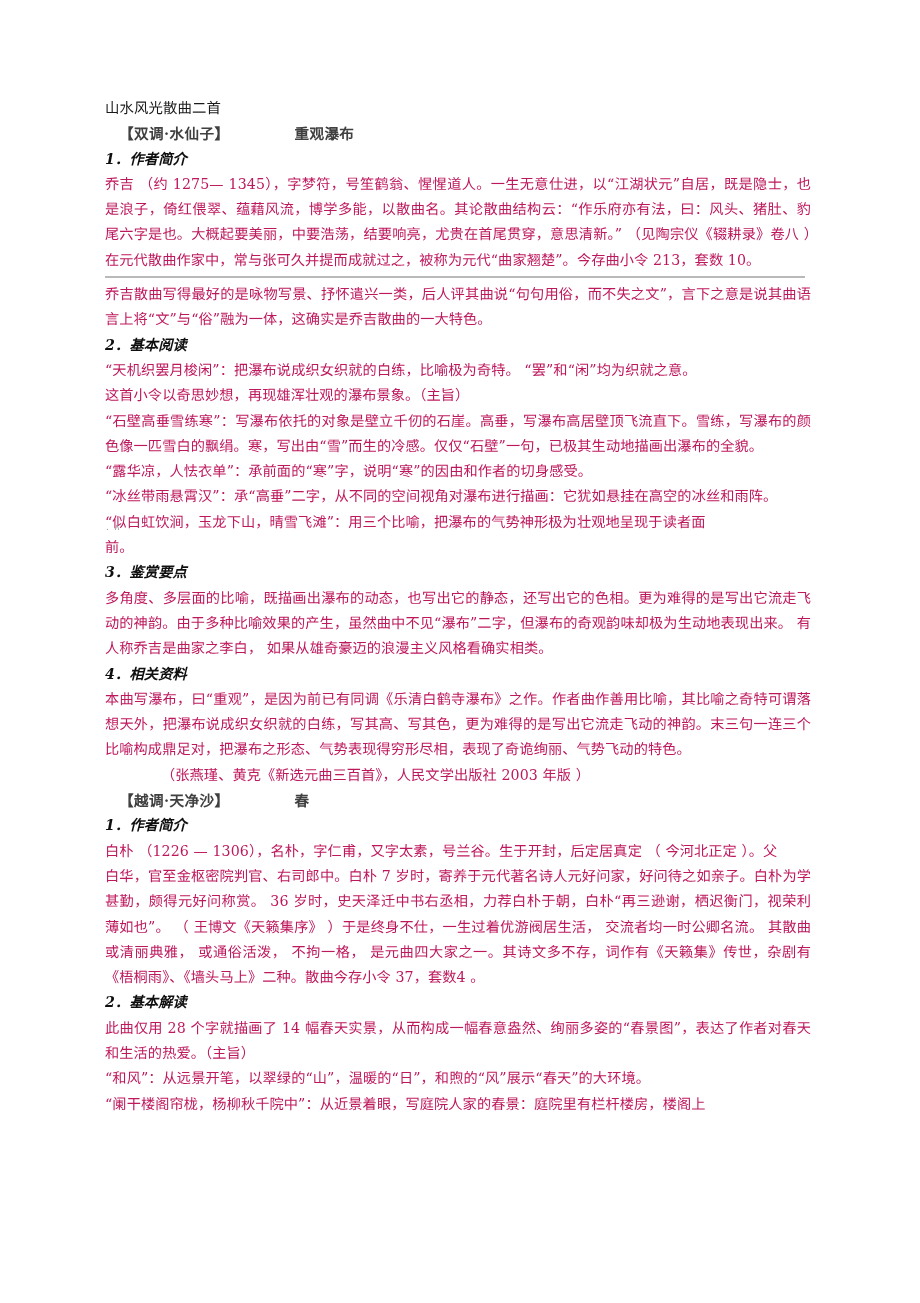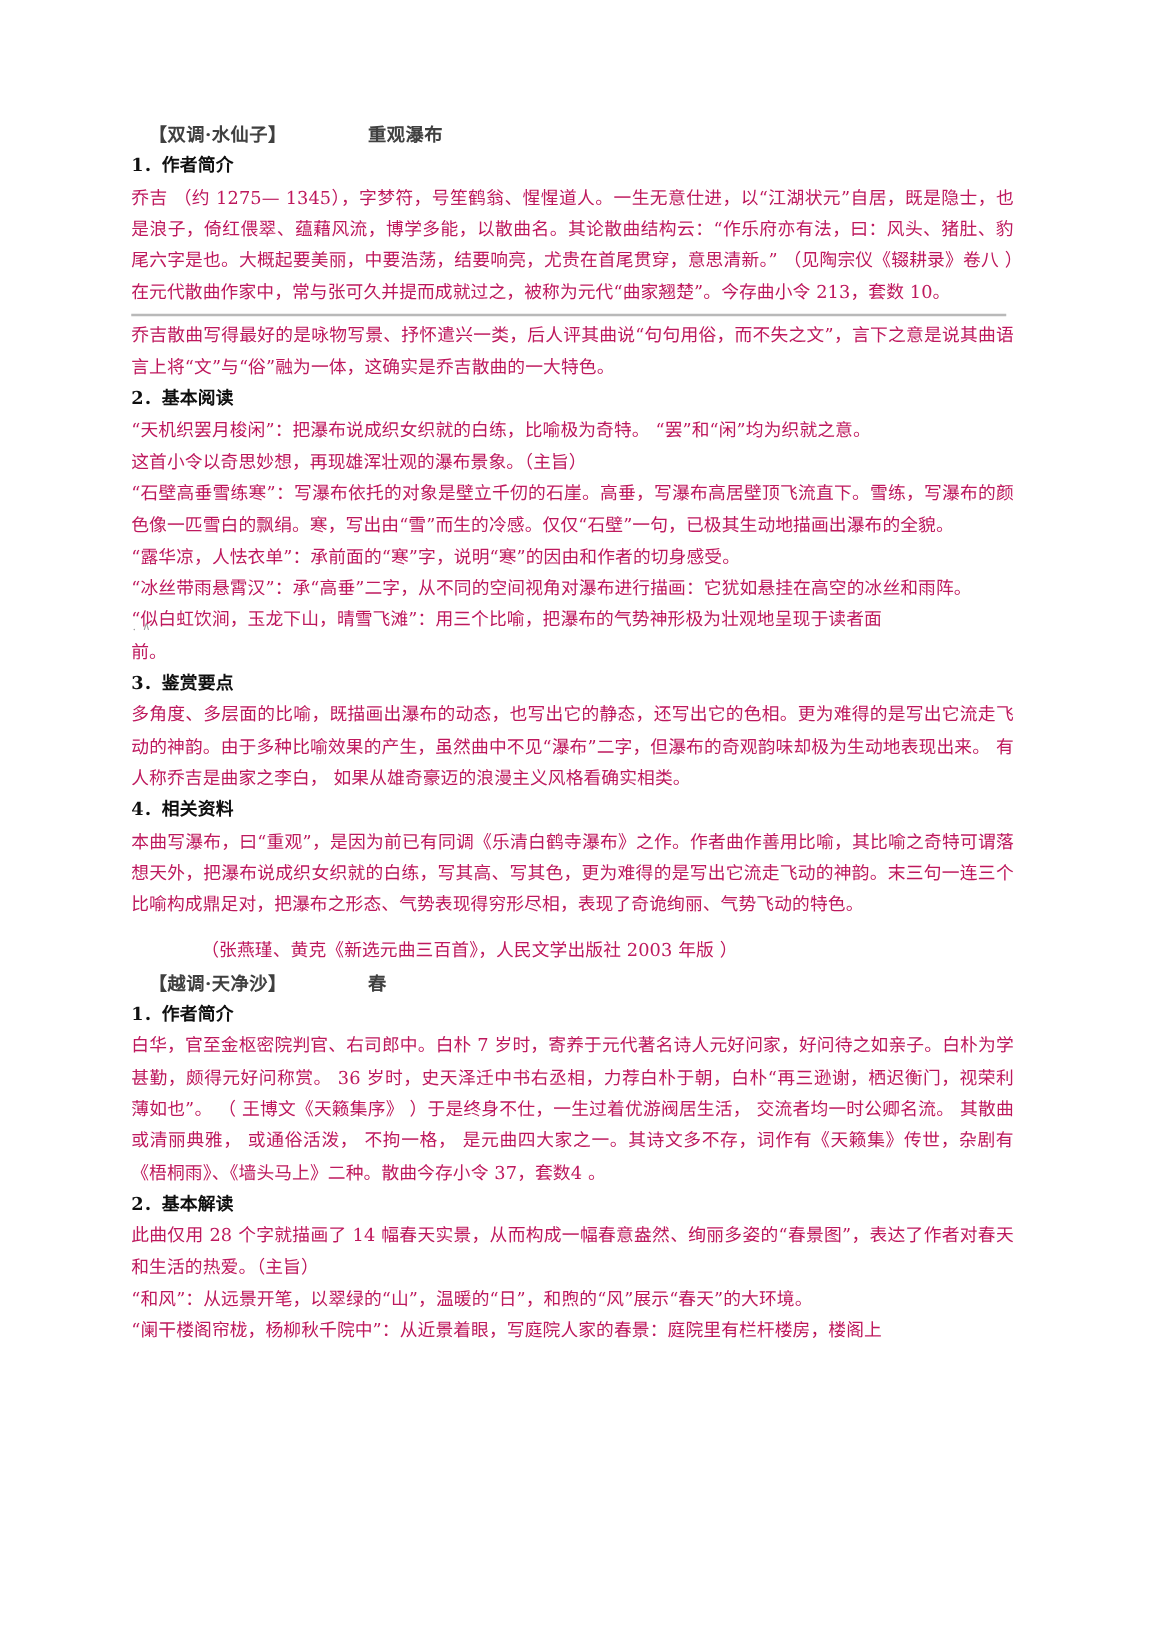--- a/index.html
+++ b/index.html
@@ -35,37 +35,37 @@
     text-align: justify;
     text-justify: inter-character;
     color: #be185d;
   }
   
   .line.heading {
     font-weight: bold;
     font-size: 14.2px;
     color: #0f0f0f;
     letter-spacing: 0.2px;
+    font-style: italic;
   }
   .line.title {
     font-size: 14.4px;
     color: #1a1a1a;
   }
   .line.tune {
     font-weight: bold;
     font-size: 14.6px;
     letter-spacing: 0.4px;
     color: #404040;
   }
   .line.indent1 {
     padding-left: 14px;
   }
   .line.indent-src {
     padding-left: 56px;
-    margin-top: 12px;
   }
   .line.dangling {
     
   }
   .rule {
     border: 0;
     border-top: 2px solid #b9b9b9;
     margin: 3px 0 4px 0;
     width: 700px;
     height: 0;
@@ -87,20 +87,21 @@
   .spacer-bottom {
     height: 70px;
   }
 </style>
 </head>
 <body>
 
 <div class="page">
   <div class="doc">
 
+    <div class="line title">山水风光散曲二首</div>
 
     <div class="line tune indent1"><span>【双调·水仙子】</span>		<span>重观瀑布</span></div>
 
     <div class="line heading">1．作者简介</div>
 
     <div class="line">乔吉 （约 1275— 1345），字梦符，号笙鹤翁、惺惺道人。一生无意仕进，以“江湖状元”自居，既是隐士，也是浪子，倚红偎翠、蕴藉风流，博学多能，以散曲名。其论散曲结构云：“作乐府亦有法，曰：风头、猪肚、豹尾六字是也。大概起要美丽，中要浩荡，结要响亮，尤贵在首尾贯穿，意思清新。” （见陶宗仪《辍耕录》卷八 ）在元代散曲作家中，常与张可久并提而成就过之，被称为元代“曲家翘楚”。今存曲小令 213，套数 10。</div>
 
     <hr class="rule">
 
     <div class="line">乔吉散曲写得最好的是咏物写景、抒怀遣兴一类，后人评其曲说“句句用俗，而不失之文”，言下之意是说其曲语言上将“文”与“俗”融为一体，这确实是乔吉散曲的一大特色。</div>
@@ -127,20 +128,21 @@
     <div class="line heading">4．相关资料</div>
 
     <div class="line">本曲写瀑布，曰“重观”，是因为前已有同调《乐清白鹤寺瀑布》之作。作者曲作善用比喻，其比喻之奇特可谓落想天外，把瀑布说成织女织就的白练，写其高、写其色，更为难得的是写出它流走飞动的神韵。末三句一连三个比喻构成鼎足对，把瀑布之形态、气势表现得穷形尽相，表现了奇诡绚丽、气势飞动的特色。</div>
 
     <div class="line indent-src">（张燕瑾、黄克《新选元曲三百首》，人民文学出版社 2003 年版 ）</div>
 
     <div class="line tune indent1"><span>【越调·天净沙】</span>		<span>春</span></div>
 
     <div class="line heading">1．作者简介</div>
 
+    <div class="line">白朴 （1226 — 1306），名朴，字仁甫，又字太素，号兰谷。生于开封，后定居真定 （ 今河北正定 ）。父</div>
     <div class="line">白华，官至金枢密院判官、右司郎中。白朴 7 岁时，寄养于元代著名诗人元好问家，好问待之如亲子。白朴为学甚勤，颇得元好问称赏。 36 岁时，史天泽迁中书右丞相，力荐白朴于朝，白朴“再三逊谢，栖迟衡门，视荣利薄如也”。 （ 王博文《天籁集序》 ）于是终身不仕，一生过着优游阀居生活， 交流者均一时公卿名流。 其散曲或清丽典雅， 或通俗活泼， 不拘一格， 是元曲四大家之一。其诗文多不存，词作有《天籁集》传世，杂剧有《梧桐雨》、《墙头马上》二种。散曲今存小令 37，套数4 。</div>
 
     <div class="line heading">2．基本解读</div>
 
     <div class="line">此曲仅用 28 个字就描画了 14 幅春天实景，从而构成一幅春意盎然、绚丽多姿的“春景图”，表达了作者对春天和生活的热爱。（主旨）</div>
     <div class="line">“和风”：从远景开笔，以翠绿的“山”，温暖的“日”，和煦的“风”展示“春天”的大环境。</div>
     <div class="line">“阑干楼阁帘栊，杨柳秋千院中”：从近景着眼，写庭院人家的春景：庭院里有栏杆楼房，楼阁上</div>
 
     <div class="spacer-bottom"></div>
   </div>

